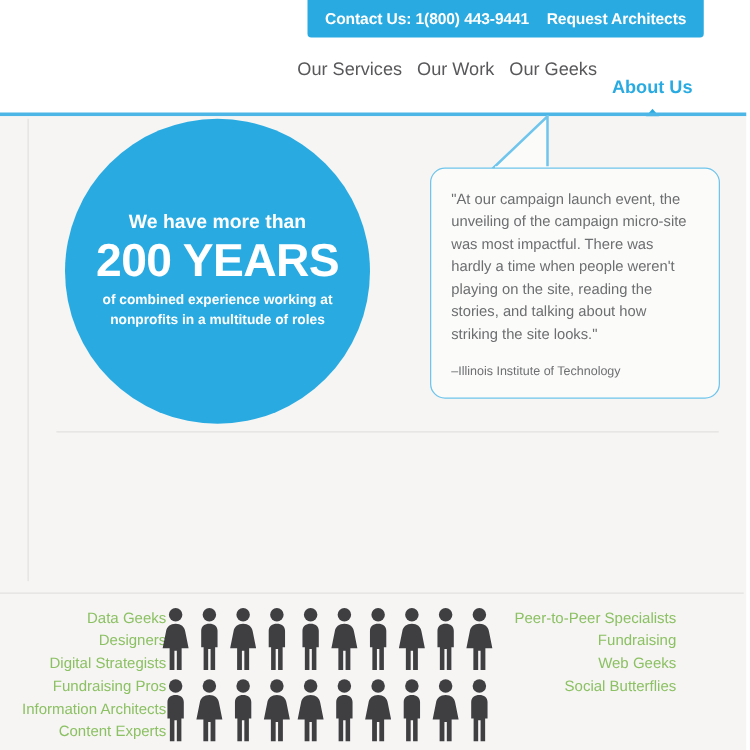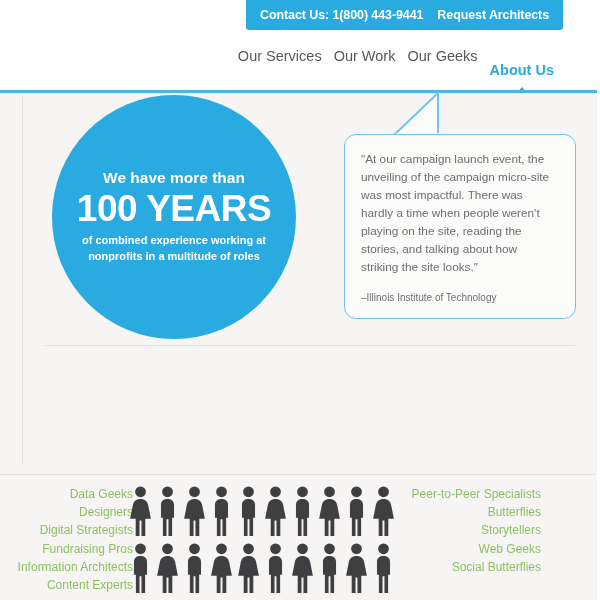--- a/index.html
+++ b/index.html
@@ -271,21 +271,21 @@
   </nav>
 
   <div class="blue-rule"></div>
 
   <div class="content">
 
     <div class="vert-divider"></div>
 
     <div class="years-circle">
       <div class="years-top">We have more than</div>
-      <div class="years-big">100 YEARS</div>
+      <div class="years-big">200 YEARS</div>
       <div class="years-bottom">of combined experience working at nonprofits in a multitude of roles</div>
     </div>
 
     <svg class="bubble-tail" viewBox="0 0 60 44">
       <path d="M2,43 L46,1 L46,43 Z" fill="#fbfbfa" stroke="none"></path>
       <path d="M2,43 L46,1 L46,43" fill="none" stroke="#6FC5EC" stroke-width="2"></path>
       <rect x="4" y="41" width="44" height="4" fill="#fbfbfa"></rect>
     </svg>
 
     <div class="bubble">
@@ -427,20 +427,19 @@
             <g fill="#3f3f42">
               <circle cx="13" cy="7" r="5.6"></circle>
               <path d="M13,14.5 C9.2,14.5 6.2,16.6 6.2,20.4 L6.2,34 L8.2,34 L8.2,53 L12.0,53 L12.0,35.5 L14.0,35.5 L14.0,53 L17.8,53 L17.8,34 L19.8,34 L19.8,20.4 C19.8,16.6 16.8,14.5 13,14.5 Z"></path>
             </g>
           </svg>
         </div>
     </div>
 
     <div class="roles-right">
       <div class="role-item">Peer-to-Peer Specialists</div>
-      <div class="role-item">Butterflies</div>
-      <div class="role-item">Storytellers</div>
+      <div class="role-item">Fundraising</div>
       <div class="role-item">Web Geeks</div>
       <div class="role-item">Social Butterflies</div>
     </div>
 
   </div>
 </div>
 
 </body></html>

